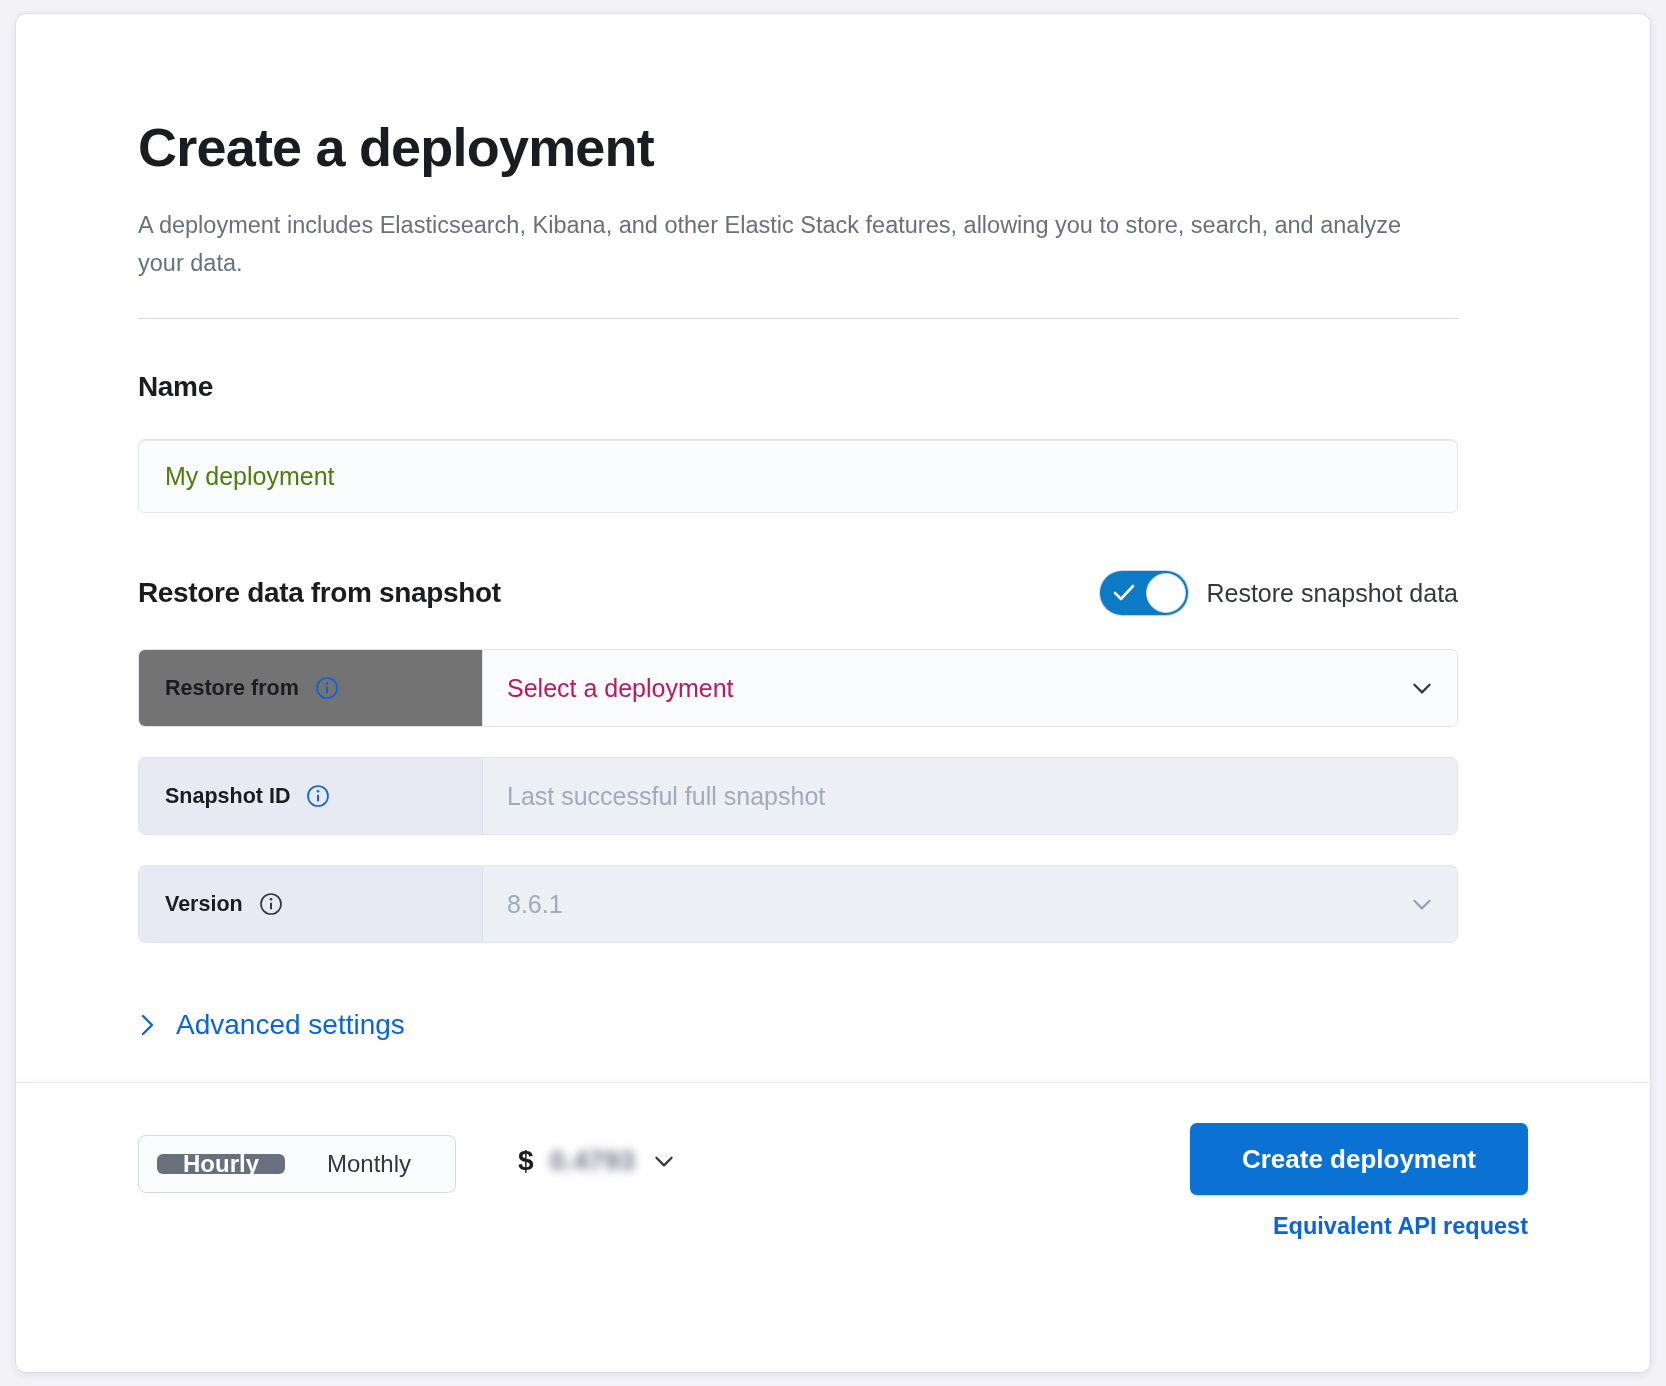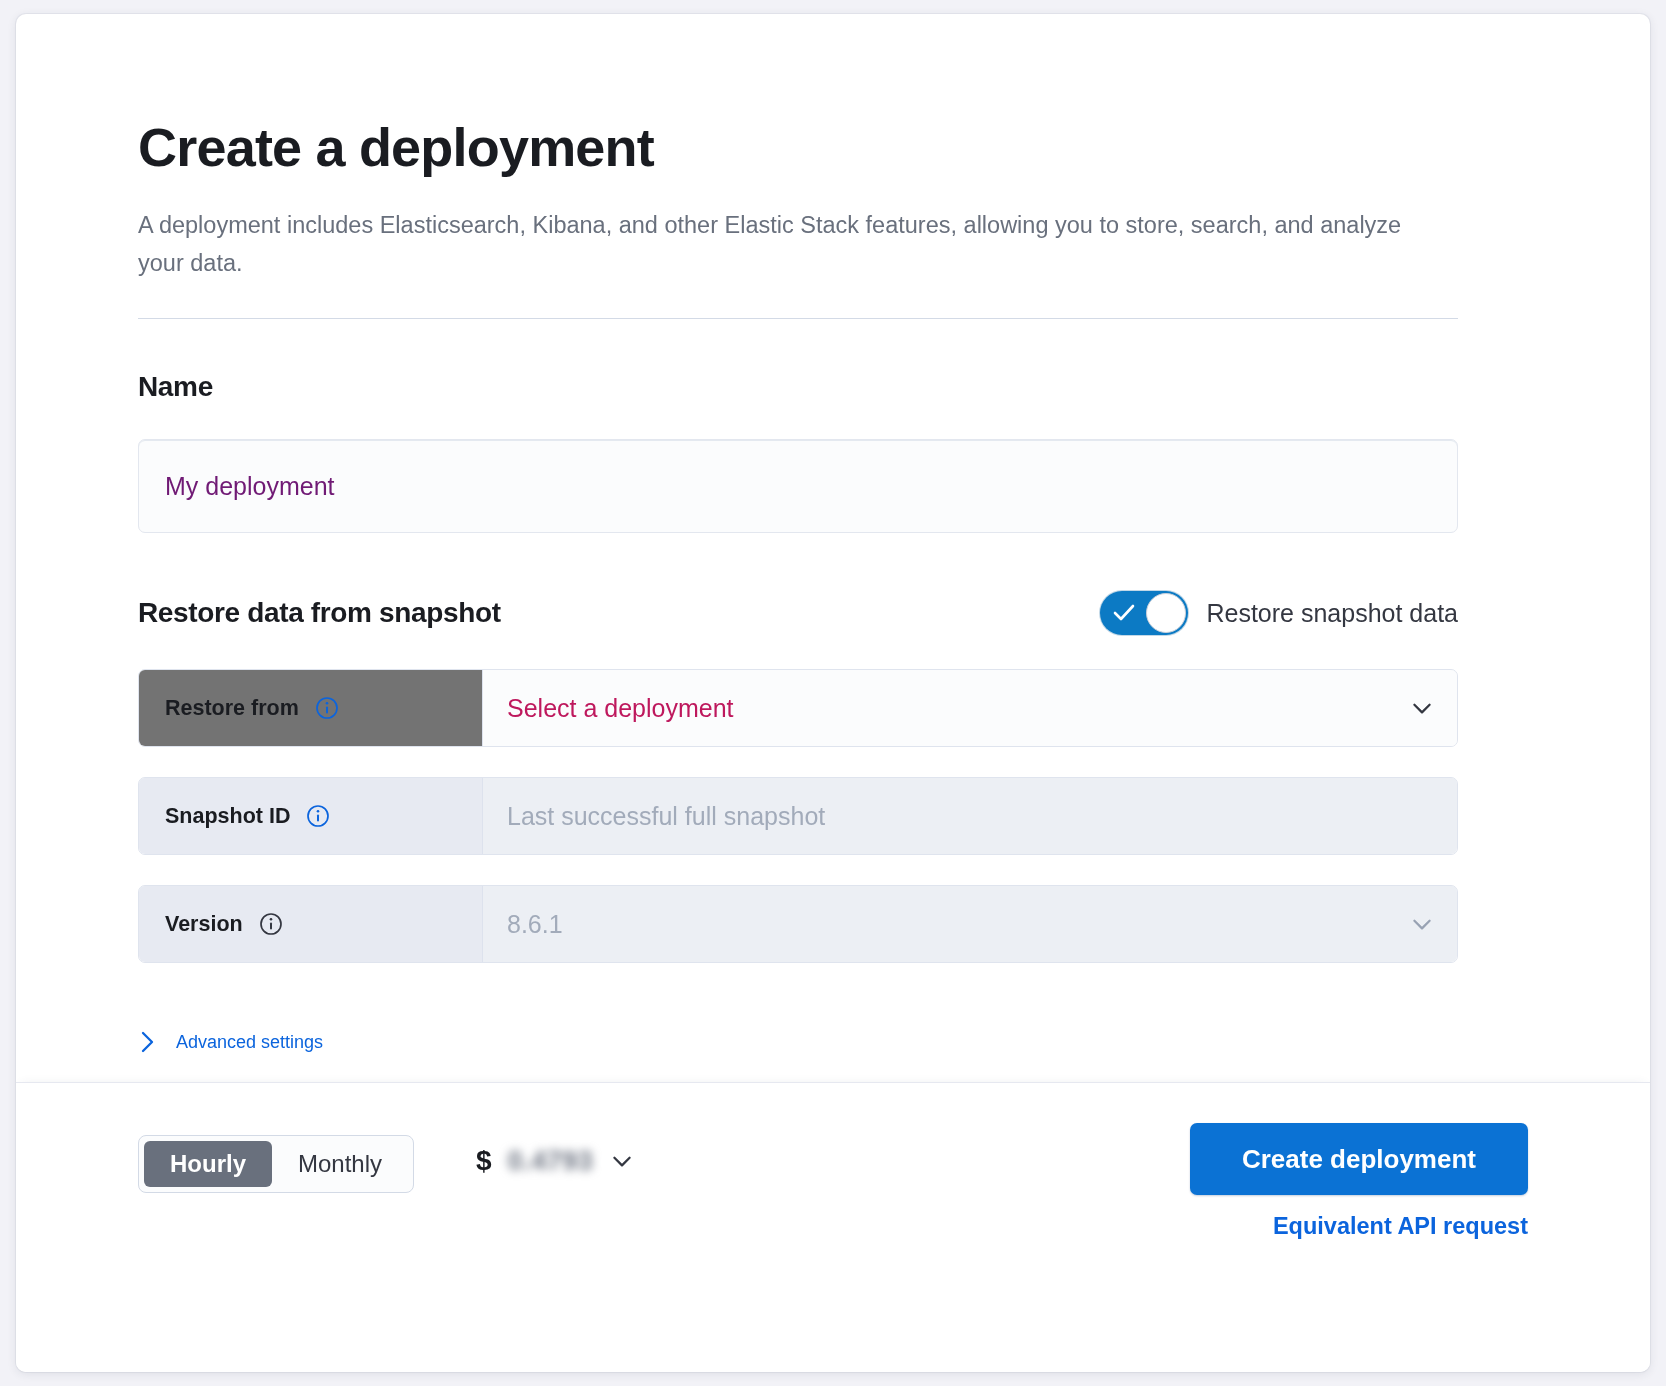--- a/index.html
+++ b/index.html
@@ -59,30 +59,30 @@
   .section-title {
     font-size: 28px;
     font-weight: 700;
     color: #1a1c21;
     letter-spacing: -0.35px;
   }
   .name-block { margin-top: 52px; }
   .text-input {
     margin-top: 36px;
     width: 1320px;
-    height: 94px;
+    height: 74px;
     border-radius: 7px;
     background: #fbfcfd;
     border: 1px solid #e3e7ef;
     box-shadow: 0 1px 0 0 rgba(200,210,225,0.45) inset;
     display: flex;
     align-items: center;
     padding: 0 26px;
     font-size: 25px;
-    color: #701a75;
+    color: #4d7c0f;
   }
 
   .snapshot-head {
     margin-top: 58px;
     display: flex;
     align-items: center;
     justify-content: space-between;
     width: 1320px;
   }
   .toggle-wrap { display: flex; align-items: center; gap: 18px; }
@@ -152,21 +152,21 @@
   .chev { width: 26px; height: 26px; flex: none; }
 
   .info-icon { width: 24px; height: 24px; flex: none; }
 
   .advanced {
     margin-top: 66px;
     display: inline-flex;
     align-items: center;
     gap: 18px;
     color: #0b64dd;
-    font-size: 18px;
+    font-size: 28px;
     cursor: pointer;
   }
   .advanced .chevron-right { width: 20px; height: 26px; }
 
   
   .footer {
     flex: none;
     height: 290px;
     border-top: 1px solid #e6e8f0;
     background: #ffffff;
@@ -181,22 +181,22 @@
     align-items: flex-start;
     padding-top: 52px;
   }
   .seg {
     display: flex;
     border: 1px solid #d3dae6;
     border-radius: 8px;
     background: #fbfcfd;
     overflow: hidden;
     height: 58px;
-    padding: 5px;
-    gap: 0;
+    padding: 18px;
+    gap: 16px;
   }
   .seg .opt {
     display: flex; align-items: center; justify-content: center;
     padding: 0 26px;
     font-size: 24px;
     color: #343741;
     border-radius: 6px;
     font-weight: 400;
     cursor: pointer;
   }

